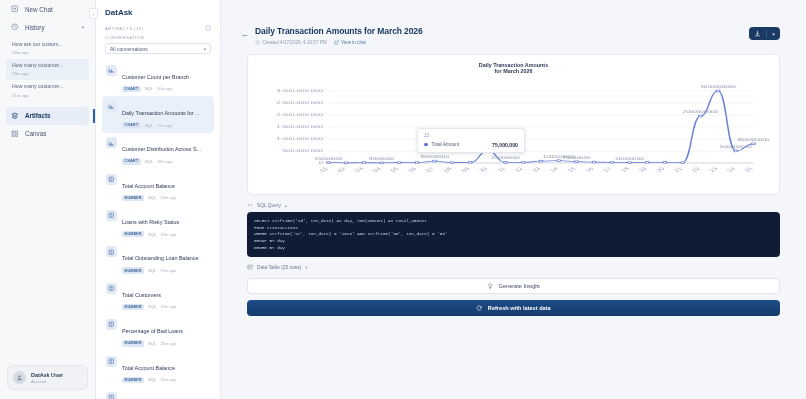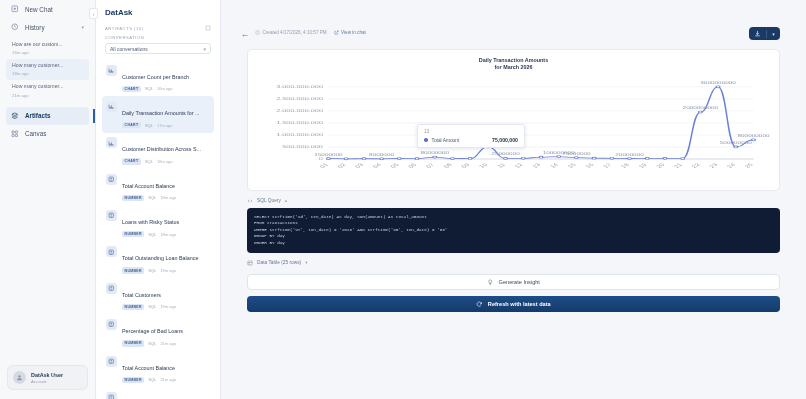--- a/index.html
+++ b/index.html
@@ -410,20 +410,21 @@
         </div>
       </div>
   </section>
 
   <main class="main">
     <div class="main-inner">
 
       <div class="doc-head">
         <div class="back-btn">←</div>
         <div class="doc-head-text">
+          <div class="doc-title">Daily Transaction Amounts for March 2026</div>
           <div class="doc-sub">
             <div class="doc-sub-item">
               <span>
                 <svg width="5" height="5" viewBox="0 0 24 24" fill="none" stroke="#a7b1c2" stroke-width="2.4">
                   <circle cx="12" cy="12" r="9"></circle>
                     <path d="M12 7v5l3 2"></path>
                 </svg>
               </span>
               <span>Created 4/17/2026, 4:10:57 PM</span>
             </div>

